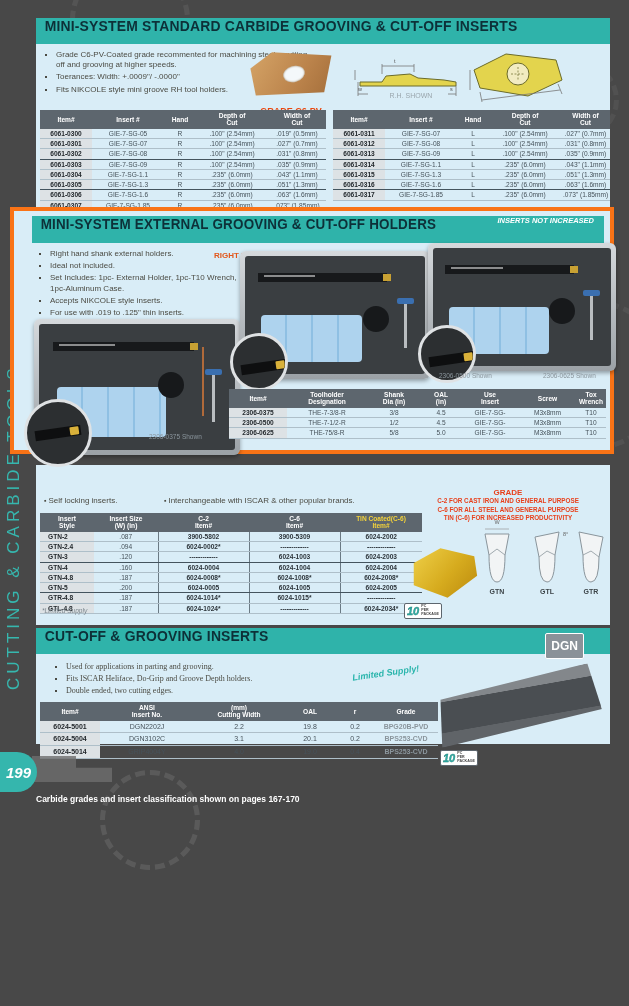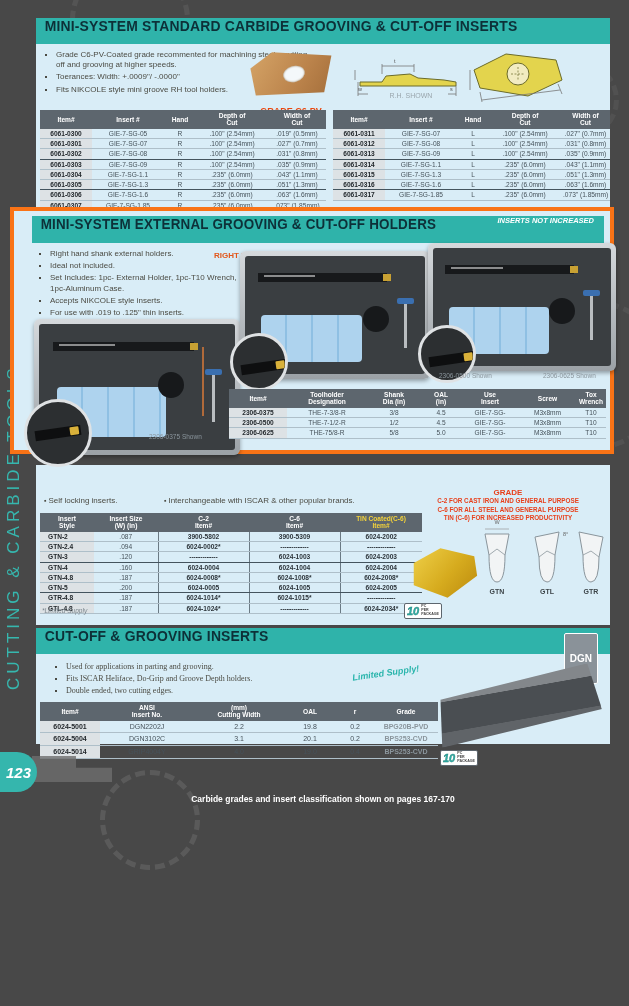--- a/index.html
+++ b/index.html
@@ -127,54 +127,54 @@
   .pkg{position:absolute;background:#fff;border:1px solid #5d666e;border-radius:2px;
     display:flex;align-items:center;padding:1px 2px;height:16px;box-sizing:border-box;}
   .pkg .num{color:#2fb3aa;font-weight:bold;font-style:italic;font-size:11px;text-align:center;-webkit-text-stroke:.4px #1c7a74;}
   .pkg .small{display:flex;flex-direction:column;margin-left:2px;}
   .pkg .small span{font-size:3.6px;color:#444;line-height:1.05;font-weight:bold;}
   .pkg1{left:368px;top:112px;}
   .pkg2{left:404px;top:96px;}
 
   
   .sec4{top:628px;height:116px;}
-  .sec4 .sec-header .dgn-badge{position:absolute;right:12px;top:5px;background:#8a9299;border:1px solid #fff;
-    border-radius:2px;color:#fff;font-weight:bold;font-size:10px;padding:19px 5px;}
+  .sec4 .sec-header .dgn-badge{position:absolute;right:26px;top:5px;background:#8a9299;border:1px solid #fff;
+    border-radius:2px;color:#fff;font-weight:bold;font-size:12px;padding:5px 5px;}
   .sec4-body{position:absolute;left:0;top:26px;right:0;bottom:0;}
   .sec4 .bullets{position:absolute;left:16px;top:8px;width:330px;font-family:Liberation Serif, serif;}
   .limited{position:absolute;left:316px;top:14px;color:#2ab5ac;font-weight:bold;font-style:italic;
     font-size:9px;transform:rotate(-8deg);}
   .dgn-photo{position:absolute;left:392px;top:4px;width:180px;height:100px;}
   .dgn-body{position:absolute;left:8px;top:18px;width:164px;height:58px;transform:rotate(-10deg);
     background:linear-gradient(180deg,#83878b 0 22%,#4a4e52 23% 75%,#606468 76%);
     clip-path:polygon(4% 18%,96% 0,100% 82%,0 100%);}
   .tdgn{left:4px;top:48px;width:398px;}
   .tdgn td{font-size:7px;padding:2px;}
   .tdgn th:nth-child(1){width:58px;}.tdgn th:nth-child(2){width:92px;}
   .tdgn th:nth-child(3){width:88px;}.tdgn th:nth-child(4){width:50px;}
   .tdgn th:nth-child(5){width:36px;}
   .tdgn td:nth-child(6){color:#8a959c;font-weight:bold;}
 
-  .footer{position:absolute;left:36px;top:794px;width:574px;text-align:center;color:#fff;
+  .footer{position:absolute;left:36px;top:794px;width:574px;text-align:left;color:#fff;
     font-weight:bold;font-size:8.5px;}
 </style>
 </head>
 <body>
 
 <div class="page">
 
   <div class="gear g1"></div>
   <div class="gear g2"></div>
   <div class="gear g3"></div>
   <div class="gear g4"></div>
 
   <div class="side-label">CUTTING &amp; CARBIDE TOOLS</div>
   <div class="tab-step"></div>
   <div class="page-tab">
-    <span>123</span>
+    <span>199</span>
   </div>
 
   <section class="sec sec1">
     <div class="sec-header">
       <span class="sec-title">MINI-SYSTEM STANDARD CARBIDE GROOVING &amp; CUT-OFF INSERTS</span>
     </div>
     <div class="sec1-body">
       <ul class="bullets">
           <li>Grade C6-PV-Coated grade recommented for machining steels, cutting off and grooving at higher speeds.</li>
           <li>Toerances: Width: +.0009"/ -.0000"</li>

